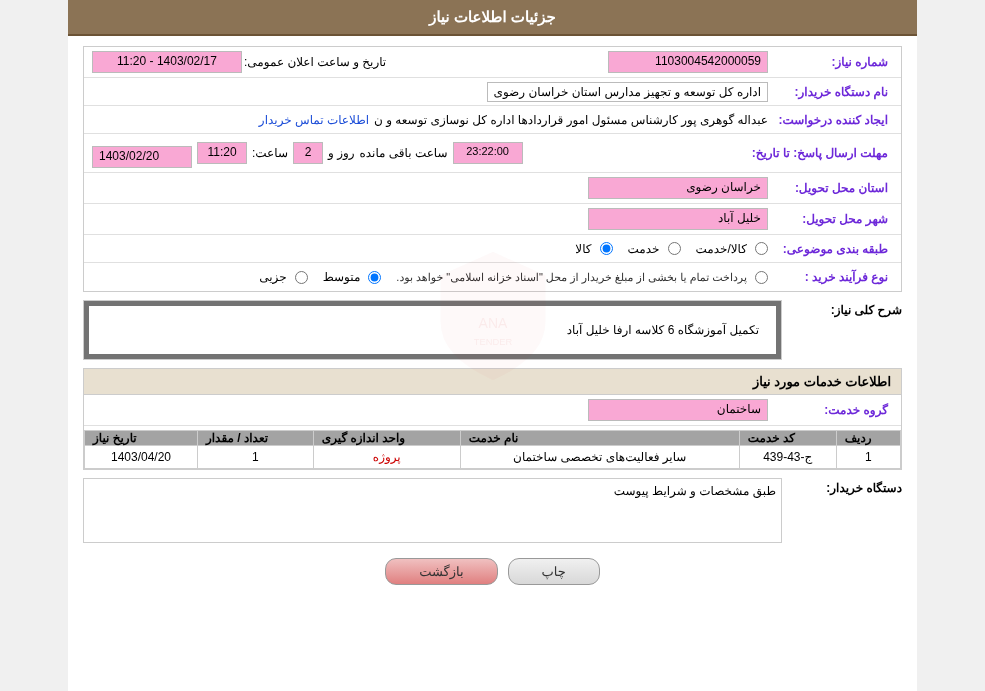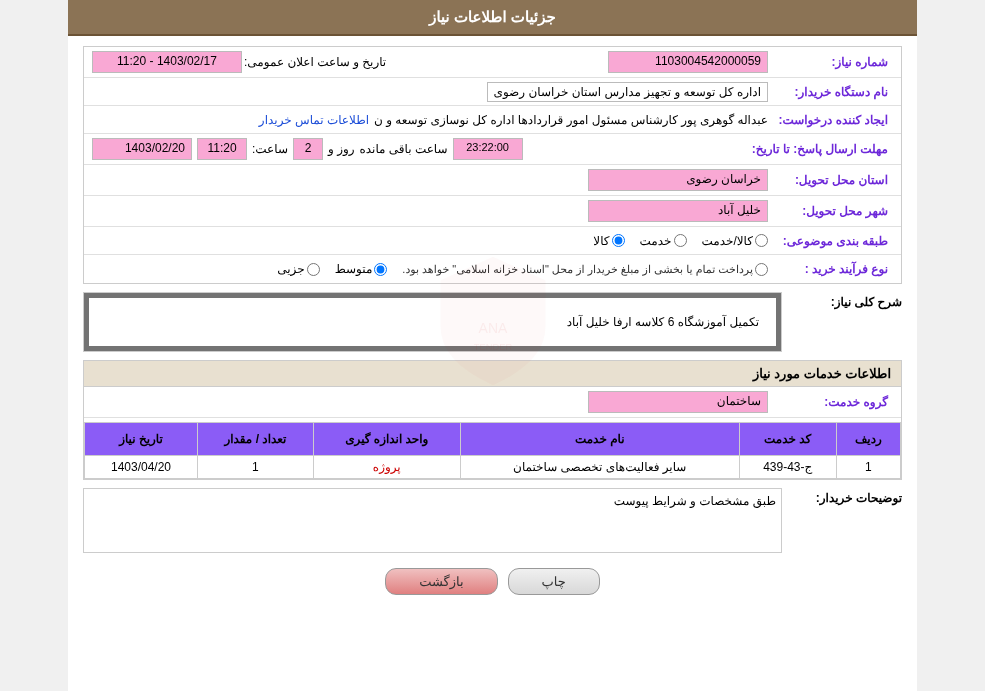--- a/index.html
+++ b/index.html
@@ -80,39 +80,39 @@
       text-decoration: none;
     }
     .radio-group {
       display: flex;
       gap: 15px;
       align-items: center;
     }
     .radio-item {
       display: flex;
       align-items: center;
-      gap: 2px;
+      gap: 8px;
     }
     .section-title {
       background: #e8e0d0;
       border-bottom: 1px solid #ccc;
       padding: 5px 10px;
       font-weight: bold;
       font-size: 13px;
     }
     .service-table {
       width: 100%;
       border-collapse: collapse;
       margin-top: 4px;
     }
     .service-table th {
-      background: #8b5cf6;
+      background: #a3a3a3;
       border: 1px solid #ccc;
-      padding: 9px 8px;
-      text-align: center;
+      padding: 0 8px;
+      text-align: left;
       font-weight: bold;
     }
     .service-table td {
       border: 1px solid #ccc;
       padding: 4px 8px;
       text-align: center;
     }
     .button-row {
       display: flex;
       justify-content: center;
@@ -206,21 +206,21 @@
         <span class="label-col">مهلت ارسال پاسخ: تا تاریخ:</span>
         <div class="value-col">
           <div class="inline-fields">
             <div class="remain-box">
               <span class="value-box small-label" style="min-width:70px;text-align:center;">23:22:00</span>
               <span>ساعت باقی مانده</span>
               <span>روز و</span>
               <span class="value-box" style="min-width:30px;text-align:center;">2</span>
               <span>ساعت:</span>
               <span class="value-box" style="min-width:50px;text-align:center;">11:20</span>
-              <span class="value-box" style="min-width:100px;text-align:right;">1403/02/20</span>
+              <span class="value-box" style="min-width:100px;text-align:left;margin-top:8px;">1403/02/20</span>
             </div>
           </div>
         </div>
       </div>
 
       <div class="info-row">
         <span class="label-col">استان محل تحویل:</span>
         <div class="value-col">
           <span class="value-box" style="min-width:180px;">خراسان رضوی</span>
         </div>
@@ -307,21 +307,21 @@
               <td>سایر فعالیت‌های تخصصی ساختمان</td>
               <td style="color: rgb(204, 0, 0);">پروژه</td>
               <td>1</td>
               <td>1403/04/20</td>
             </tr>
           </tbody>
       </table>
     </div>
 
     <div style="display:flex;align-items:flex-start;margin-top:8px;">
-      <span style="font-weight:bold;min-width:120px;text-align:right;padding-top:3px;flex-shrink:0;">توضیحات خریدار:</span>
+      <span style="font-weight:bold;min-width:120px;text-align:right;padding-top:3px;flex-shrink:0;">دستگاه خریدار:</span>
       <div style="flex:1;">
         <div style="border:1px solid #ccc;min-height:65px;padding:5px;background:#fff;text-align:right;">طبق مشخصات و شرایط پیوست</div>
       </div>
     </div>
 
     <div class="button-row">
       <button class="btn btn-print">چاپ</button>
       <button class="btn btn-back">بازگشت</button>
     </div>
   </div>

